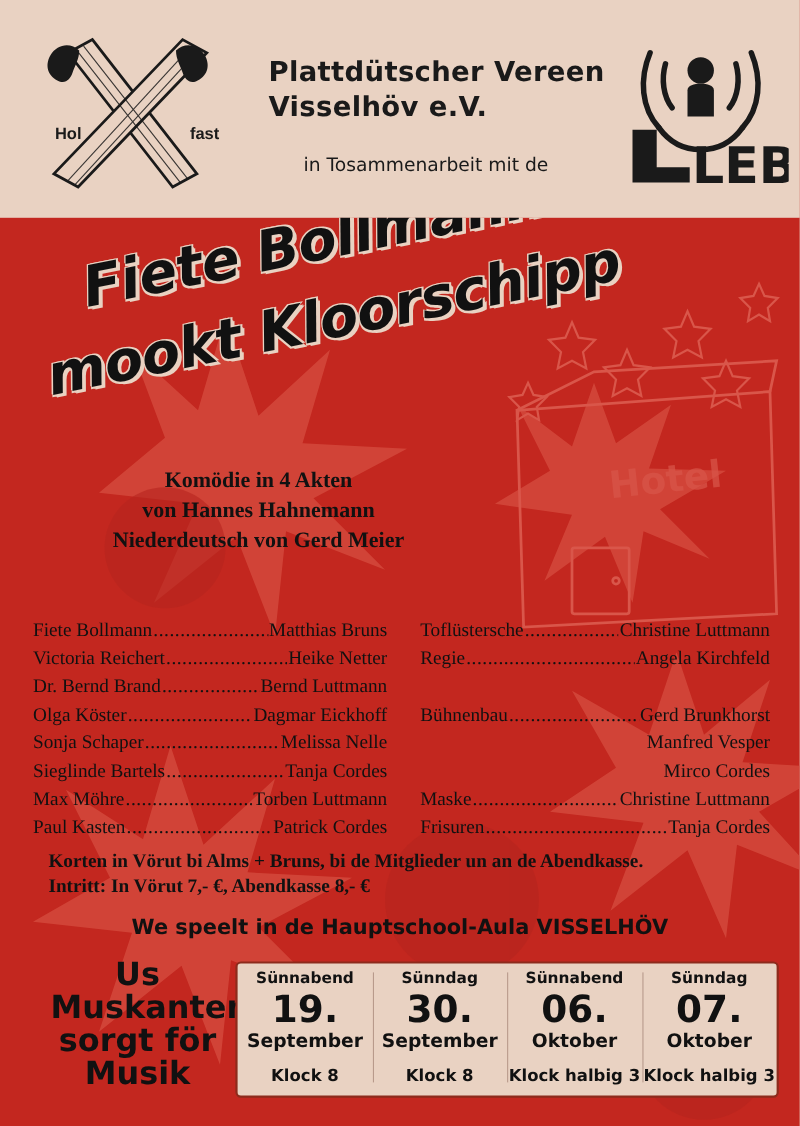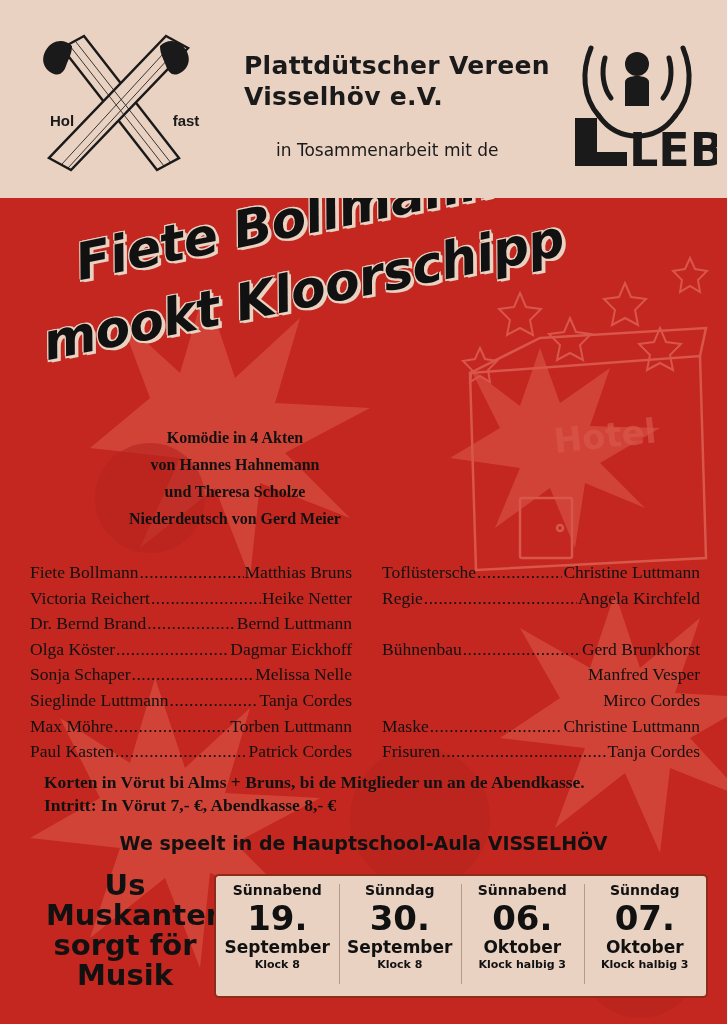--- a/index.html
+++ b/index.html
@@ -101,21 +101,21 @@
 
   
   .subtitle {
     position: absolute;
     left: 0; top: 226px;
     width: 470px;
     text-align: center;
     color: #111;
     font-family: "Liberation Serif", serif;
     font-weight: bold;
-    font-size: 16px;
+    font-size: 20px;
     line-height: 27px;
   }
 
   
   .cast {
     position: absolute;
     top: 362px;
     color: #111;
     font-family: "Liberation Serif", serif;
     font-size: 17.5px;
@@ -216,22 +216,22 @@
   }
   .date-month {
     font-family: "DejaVu Sans", sans-serif;
     font-weight: bold;
     font-size: 17px;
     line-height: 20px;
   }
   .date-time {
     font-family: "DejaVu Sans", sans-serif;
     font-weight: bold;
-    font-size: 11px;
-    margin-top: 1px;
+    font-size: 15px;
+    margin-top: 12px;
   }
 </style>
 </head>
 <body>
 
 <div class="poster">
 
   <div class="header">
 
     <div class="logo-left">
@@ -328,21 +328,20 @@
     </svg>
 
     <div class="title-wrap">
       <div class="title-line l1">Fiete Bollmann</div>
       <div class="title-line l2">mookt Kloorschipp</div>
     </div>
 
     <div class="subtitle">
       <div>Komödie in 4 Akten</div>
       <div>von Hannes Hahnemann</div>
-      <div>und Theresa Scholze</div>
       <div>Niederdeutsch von Gerd Meier</div>
     </div>
 
     <div class="cast left">
       <div class="cast-row">
         <span class="role">Fiete Bollmann</span>
         <span class="dots">........................................</span>
         <span class="actor">Matthias Bruns</span>
       </div>
       <div class="cast-row">
@@ -359,21 +358,21 @@
         <span class="role">Olga Köster</span>
         <span class="dots">........................................</span>
         <span class="actor">Dagmar Eickhoff</span>
       </div>
       <div class="cast-row">
         <span class="role">Sonja Schaper</span>
         <span class="dots">........................................</span>
         <span class="actor">Melissa Nelle</span>
       </div>
       <div class="cast-row">
-        <span class="role">Sieglinde Luttmann</span>
+        <span class="role">Sieglinde Bartels</span>
         <span class="dots">........................................</span>
         <span class="actor">Tanja Cordes</span>
       </div>
       <div class="cast-row">
         <span class="role">Max Möhre</span>
         <span class="dots">........................................</span>
         <span class="actor">Torben Luttmann</span>
       </div>
       <div class="cast-row">
         <span class="role">Paul Kasten</span>

